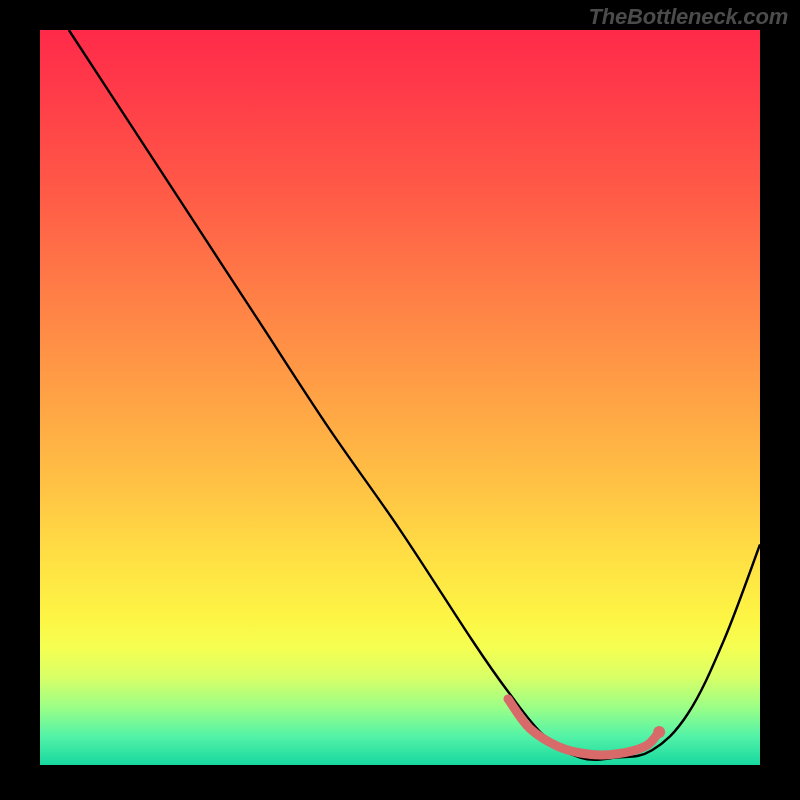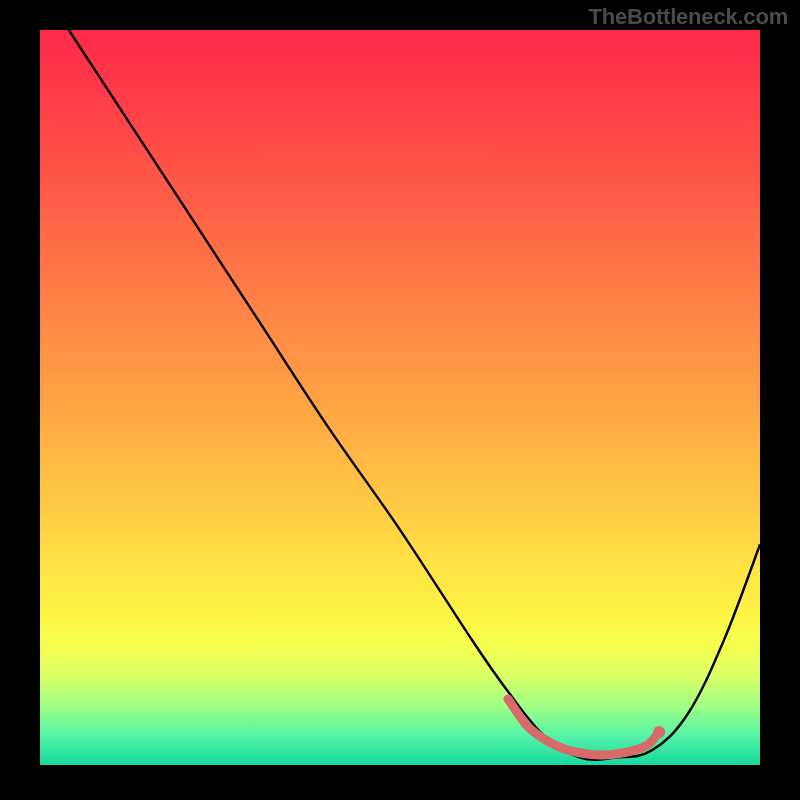--- a/index.html
+++ b/index.html
@@ -8,20 +8,21 @@
     width: 800px;
     height: 800px;
     background: #000;
     font-family: Arial, Helvetica, sans-serif;
     overflow: hidden;
   }
   .container {
     position: relative;
     width: 800px;
     height: 800px;
+    font-style: italic;
   }
   .watermark {
     position: absolute;
     top: 4px;
     right: 12px;
     color: #4b4b4b;
     font-size: 22px;
     font-weight: 600;
     letter-spacing: -0.2px;
     z-index: 10;

